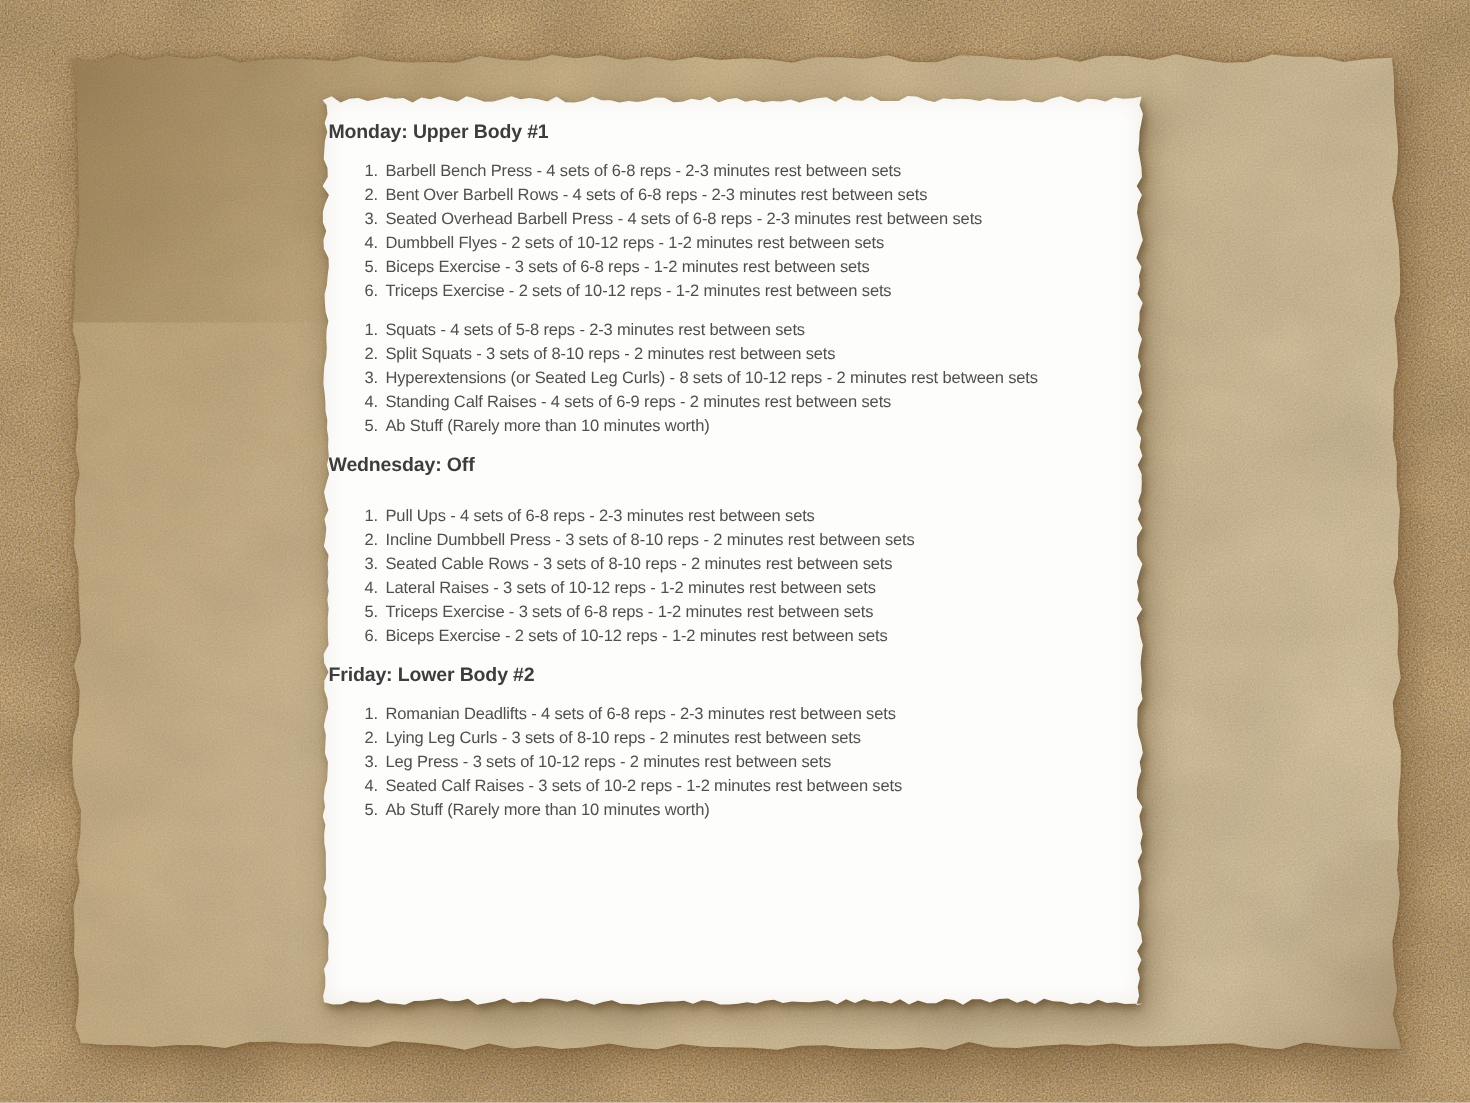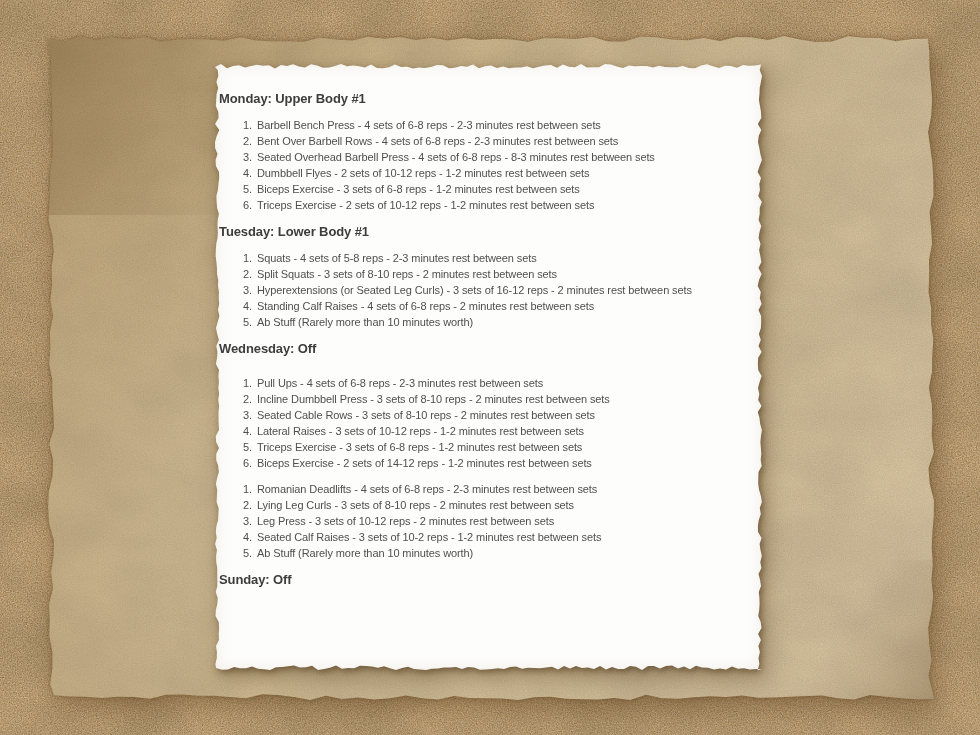--- a/index.html
+++ b/index.html
@@ -45,21 +45,21 @@
     position:relative;width:100%;height:100%;
     background:var(--sheet,#fdfdfc);
     box-shadow:inset 0 0 16px rgba(160,130,80,.15);
   }
   .doc{
     position:absolute;left:0;top:0;right:0;bottom:0;
     padding:16px 2px 0 4px;
     color:var(--body-text,#4f4f4f);
   }
   h3.day-heading{
-    font-size:13px;line-height:16px;margin:11px 0 10px;font-weight:bold;
+    font-size:13px;line-height:16px;margin:0 0 10px;font-weight:bold;
     color:var(--heading-text,#3d3d3d);letter-spacing:-0.1px;
   }
   h3.day-heading.off{margin-bottom:18px;}
   ol.exercise-list{
     margin:0 0 10px;padding:0 0 0 36px;
     font-size:11px;line-height:16px;letter-spacing:-0.1px;
   }
   ol.exercise-list li{white-space:nowrap;padding-left:2px;}
 </style>
 </head>
@@ -100,66 +100,62 @@
   </div>
 
   <div class="sheet-wrap">
     <div class="sheet" id="whiteSheet" style="clip-path: polygon(0px 2.9px, 6px 0.1px, 12px 4.3px, 18px 1.9px, 24px 1.3px, 30px 3.4px, 36px 2.1px, 42px 0.7px, 48px 1.8px, 54px 1.3px, 60px 4.4px, 66px 1px, 72px 2.1px, 78px 0.3px, 84px 2.4px, 90px 3.6px, 96px 0.2px, 102px 1.6px, 108px 3.8px, 114px 3.6px, 120px 2px, 126px 0.1px, 132px 2.2px, 138px 1.4px, 144px 2.2px, 150px 3.6px, 156px 0.4px, 162px 4.1px, 168px 4.3px, 174px 3.2px, 180px 0.5px, 186px 2.9px, 192px 2.8px, 198px 4.4px, 204px 3.4px, 210px 4px, 216px 3px, 222px 1px, 228px 1.2px, 234px 4.2px, 240px 3.8px, 246px 1.9px, 252px 2.8px, 258px 0.5px, 264px 4.2px, 270px 2.2px, 276px 1.4px, 282px 3.9px, 288px 2.6px, 294px 4.2px, 300px 3.4px, 306px 3.6px, 312px 2.3px, 318px 4.3px, 324px 2.7px, 330px 1.5px, 336px 0.9px, 342px 3.8px, 348px 0.4px, 354px 2.8px, 360px 3.2px, 366px 0.1px, 372px 3.4px, 378px 3.3px, 384px 3.3px, 390px 0px, 396px 0.4px, 402px 2.6px, 408px 4px, 414px 1.5px, 420px 2.2px, 426px 1.9px, 432px 2.1px, 438px 3.4px, 444px 1.7px, 450px 3px, 456px 3.2px, 462px 3.2px, 468px 2px, 474px 4px, 480px 4.2px, 486px 1.6px, 492px 0.2px, 498px 2.3px, 504px 4.1px, 510px 1.8px, 516px 2.1px, 522px 3.7px, 528px 1px, 534px 1.8px, 540px 1.5px, 546px 0.4px, 544.7px 6px, 547px 12px, 545.9px 18px, 544.7px 24px, 544.5px 30px, 543.9px 36px, 545px 42px, 546px 48px, 546.3px 54px, 542.8px 60px, 546.3px 66px, 543.7px 72px, 543px 78px, 544.3px 84px, 545.4px 90px, 546.9px 96px, 544.6px 102px, 542.6px 108px, 546px 114px, 544.3px 120px, 545px 126px, 543.3px 132px, 546.8px 138px, 544.7px 144px, 544.7px 150px, 543.6px 156px, 546.3px 162px, 544.5px 168px, 543.6px 174px, 545.5px 180px, 544.1px 186px, 545.3px 192px, 546.4px 198px, 543.5px 204px, 546.6px 210px, 544px 216px, 542.7px 222px, 545.8px 228px, 544.8px 234px, 546.6px 240px, 543.5px 246px, 546.1px 252px, 546.2px 258px, 545.9px 264px, 543.9px 270px, 545.8px 276px, 543.5px 282px, 546.6px 288px, 543.1px 294px, 542.9px 300px, 543.2px 306px, 546.6px 312px, 544.6px 318px, 543px 324px, 544.3px 330px, 543.2px 336px, 546.5px 342px, 542.8px 348px, 544.5px 354px, 545.2px 360px, 546.9px 366px, 546px 372px, 545.4px 378px, 545.9px 384px, 546.3px 390px, 545.7px 396px, 546.7px 402px, 543.5px 408px, 543.3px 414px, 543.2px 420px, 544.1px 426px, 545.9px 432px, 546.9px 438px, 544.8px 444px, 545.8px 450px, 543.8px 456px, 542.9px 462px, 543px 468px, 546.6px 474px, 544.6px 480px, 545.5px 486px, 546.8px 492px, 545.3px 498px, 546.4px 504px, 543.5px 510px, 545.1px 516px, 546px 522px, 543.8px 528px, 544.4px 534px, 544.6px 540px, 544.2px 546px, 543.2px 552px, 545.7px 558px, 546.5px 564px, 543.1px 570px, 545.9px 576px, 543.4px 582px, 544.9px 588px, 543.5px 594px, 544.4px 600px, 542.6px 606px, 547px 605.1px, 541px 605.1px, 535px 605.4px, 529px 604.2px, 523px 604.7px, 517px 602.5px, 511px 605.4px, 505px 604.4px, 499px 605.5px, 493px 603.8px, 487px 603.5px, 481px 601.8px, 475px 605.3px, 469px 602.6px, 463px 604.5px, 457px 601.6px, 451px 602px, 445px 604.4px, 439px 602.1px, 433px 602.1px, 427px 605.9px, 421px 602.7px, 415px 602px, 409px 604.9px, 403px 604.9px, 397px 603px, 391px 605.6px, 385px 602.1px, 379px 605px, 373px 603.4px, 367px 603.9px, 361px 602.1px, 355px 604.6px, 349px 602.1px, 343px 605.5px, 337px 602.8px, 331px 603.5px, 325px 604.2px, 319px 604px, 313px 603.7px, 307px 604.7px, 301px 602.5px, 295px 603.1px, 289px 605px, 283px 604.2px, 277px 605.1px, 271px 605.6px, 265px 605.7px, 259px 603.5px, 253px 602.9px, 247px 605.1px, 241px 603.1px, 235px 603.6px, 229px 603.6px, 223px 604.4px, 217px 604.8px, 211px 605.9px, 205px 605.4px, 199px 605.1px, 193px 602.8px, 187px 604px, 181px 605.9px, 175px 604.2px, 169px 602.3px, 163px 603.8px, 157px 602.5px, 151px 601.9px, 145px 601.7px, 139px 604.2px, 133px 603.9px, 127px 604.7px, 121px 601.6px, 115px 603.7px, 109px 604.9px, 103px 605.9px, 97px 601.8px, 91px 603.3px, 85px 603.5px, 79px 601.6px, 73px 602.3px, 67px 603.1px, 61px 603.3px, 55px 605.9px, 49px 605.2px, 43px 604.8px, 37px 602.4px, 31px 604.3px, 25px 604.3px, 19px 603.1px, 13px 605.5px, 7px 605.7px, 1px 604.1px, 0.4px 600px, 1.8px 594px, 1.9px 588px, 1px 582px, 3.9px 576px, 3.7px 570px, 4.1px 564px, 3.7px 558px, 0.5px 552px, 0.8px 546px, 2.3px 540px, 2.7px 534px, 0.7px 528px, 2.3px 522px, 2.3px 516px, 2.2px 510px, 2.2px 504px, 1.2px 498px, 1.1px 492px, 1.9px 486px, 0.1px 480px, 1.7px 474px, 0.8px 468px, 1.4px 462px, 3.1px 456px, 3.4px 450px, 3.6px 444px, 1.6px 438px, 1.9px 432px, 2.2px 426px, 0.9px 420px, 2.1px 414px, 3.8px 408px, 3.2px 402px, 1.2px 396px, 1.2px 390px, 4px 384px, 1.1px 378px, 0.8px 372px, 4px 366px, 3.6px 360px, 3.5px 354px, 3.5px 348px, 4.1px 342px, 3.2px 336px, 4.1px 330px, 3.3px 324px, 3.9px 318px, 3.4px 312px, 4px 306px, 0.9px 300px, 2px 294px, 2.5px 288px, 1.3px 282px, 3.9px 276px, 2.2px 270px, 1px 264px, 2.7px 258px, 4.4px 252px, 3px 246px, 4.2px 240px, 3.7px 234px, 3.9px 228px, 3px 222px, 3.2px 216px, 2px 210px, 1.9px 204px, 1.4px 198px, 0.6px 192px, 0.8px 186px, 1.2px 180px, 2.5px 174px, 2.9px 168px, 2.5px 162px, 2.7px 156px, 3.9px 150px, 2.1px 144px, 1.6px 138px, 1.4px 132px, 2.9px 126px, 3.4px 120px, 4.2px 114px, 4px 108px, 0.9px 102px, 0.6px 96px, 2.5px 90px, 0.1px 84px, 0px 78px, 1.7px 72px, 4.3px 66px, 0.1px 60px, 3.5px 54px, 3.3px 48px, 0.8px 42px, 1.2px 36px, 1.6px 30px, 3.2px 24px, 1.4px 18px, 3.3px 12px, 2.7px 6px);">
       <div class="doc" id="docContent">
   <section class="day-section">
     <h3 class="day-heading">Monday: Upper Body #1</h3>
     <ol class="exercise-list">
               <li>Barbell Bench Press - 4 sets of 6-8 reps - 2-3 minutes rest between sets</li>
               <li>Bent Over Barbell Rows - 4 sets of 6-8 reps - 2-3 minutes rest between sets</li>
-              <li>Seated Overhead Barbell Press - 4 sets of 6-8 reps - 8-3 minutes rest between sets</li>
+              <li>Seated Overhead Barbell Press - 4 sets of 6-8 reps - 2-3 minutes rest between sets</li>
               <li>Dumbbell Flyes - 2 sets of 10-12 reps - 1-2 minutes rest between sets</li>
               <li>Biceps Exercise - 3 sets of 6-8 reps - 1-2 minutes rest between sets</li>
               <li>Triceps Exercise - 2 sets of 10-12 reps - 1-2 minutes rest between sets</li>
             </ol>
   </section>
 
   <section class="day-section">
-    <h3 class="day-heading">Tuesday: Lower Body #1</h3>
     <ol class="exercise-list">
               <li>Squats - 4 sets of 5-8 reps - 2-3 minutes rest between sets</li>
               <li>Split Squats - 3 sets of 8-10 reps - 2 minutes rest between sets</li>
-              <li>Hyperextensions (or Seated Leg Curls) - 3 sets of 16-12 reps - 2 minutes rest between sets</li>
-              <li>Standing Calf Raises - 4 sets of 6-8 reps - 2 minutes rest between sets</li>
+              <li>Hyperextensions (or Seated Leg Curls) - 8 sets of 10-12 reps - 2 minutes rest between sets</li>
+              <li>Standing Calf Raises - 4 sets of 6-9 reps - 2 minutes rest between sets</li>
               <li>Ab Stuff (Rarely more than 10 minutes worth)</li>
             </ol>
   </section>
 
   <section class="day-section">
     <h3 class="day-heading off">Wednesday: Off</h3>
 
   </section>
 
   <section class="day-section">
     <ol class="exercise-list">
               <li>Pull Ups - 4 sets of 6-8 reps - 2-3 minutes rest between sets</li>
               <li>Incline Dumbbell Press - 3 sets of 8-10 reps - 2 minutes rest between sets</li>
               <li>Seated Cable Rows - 3 sets of 8-10 reps - 2 minutes rest between sets</li>
               <li>Lateral Raises - 3 sets of 10-12 reps - 1-2 minutes rest between sets</li>
               <li>Triceps Exercise - 3 sets of 6-8 reps - 1-2 minutes rest between sets</li>
-              <li>Biceps Exercise - 2 sets of 14-12 reps - 1-2 minutes rest between sets</li>
+              <li>Biceps Exercise - 2 sets of 10-12 reps - 1-2 minutes rest between sets</li>
             </ol>
   </section>
 
   <section class="day-section">
+    <h3 class="day-heading">Friday: Lower Body #2</h3>
     <ol class="exercise-list">
               <li>Romanian Deadlifts - 4 sets of 6-8 reps - 2-3 minutes rest between sets</li>
               <li>Lying Leg Curls - 3 sets of 8-10 reps - 2 minutes rest between sets</li>
               <li>Leg Press - 3 sets of 10-12 reps - 2 minutes rest between sets</li>
               <li>Seated Calf Raises - 3 sets of 10-2 reps - 1-2 minutes rest between sets</li>
               <li>Ab Stuff (Rarely more than 10 minutes worth)</li>
             </ol>
   </section>
 
 
-  <section class="day-section">
-    <h3 class="day-heading off">Sunday: Off</h3>
-
-  </section>
 </div>
     </div>
   </div>
 
 </div>
 
 </body></html>

